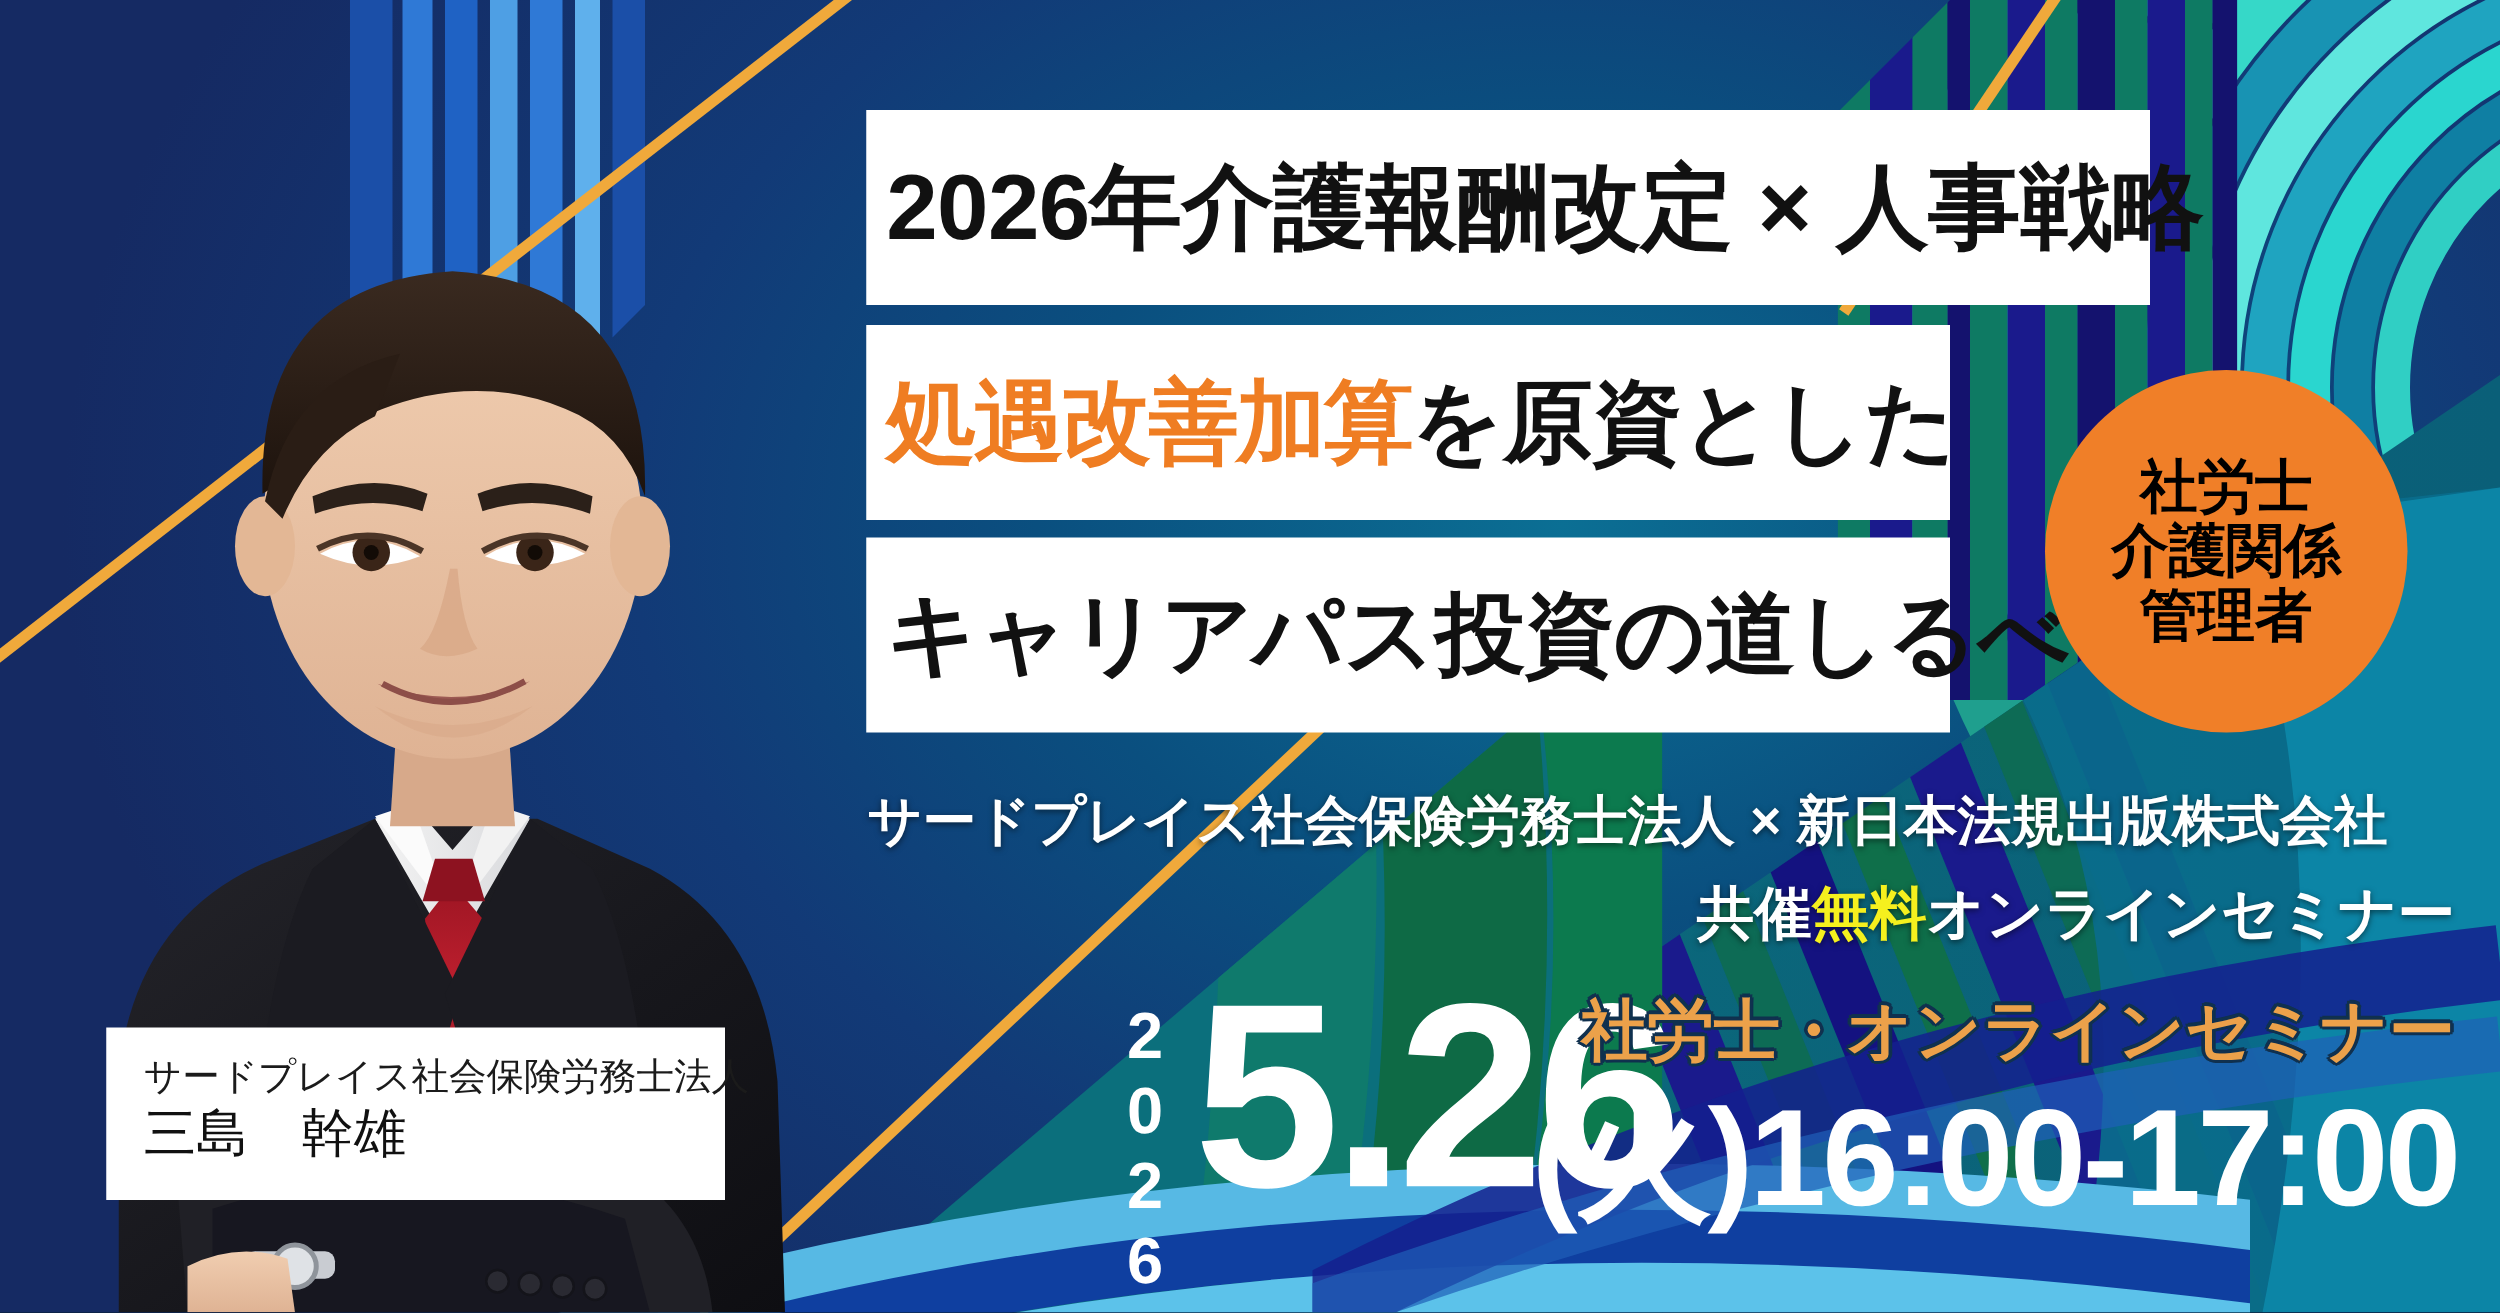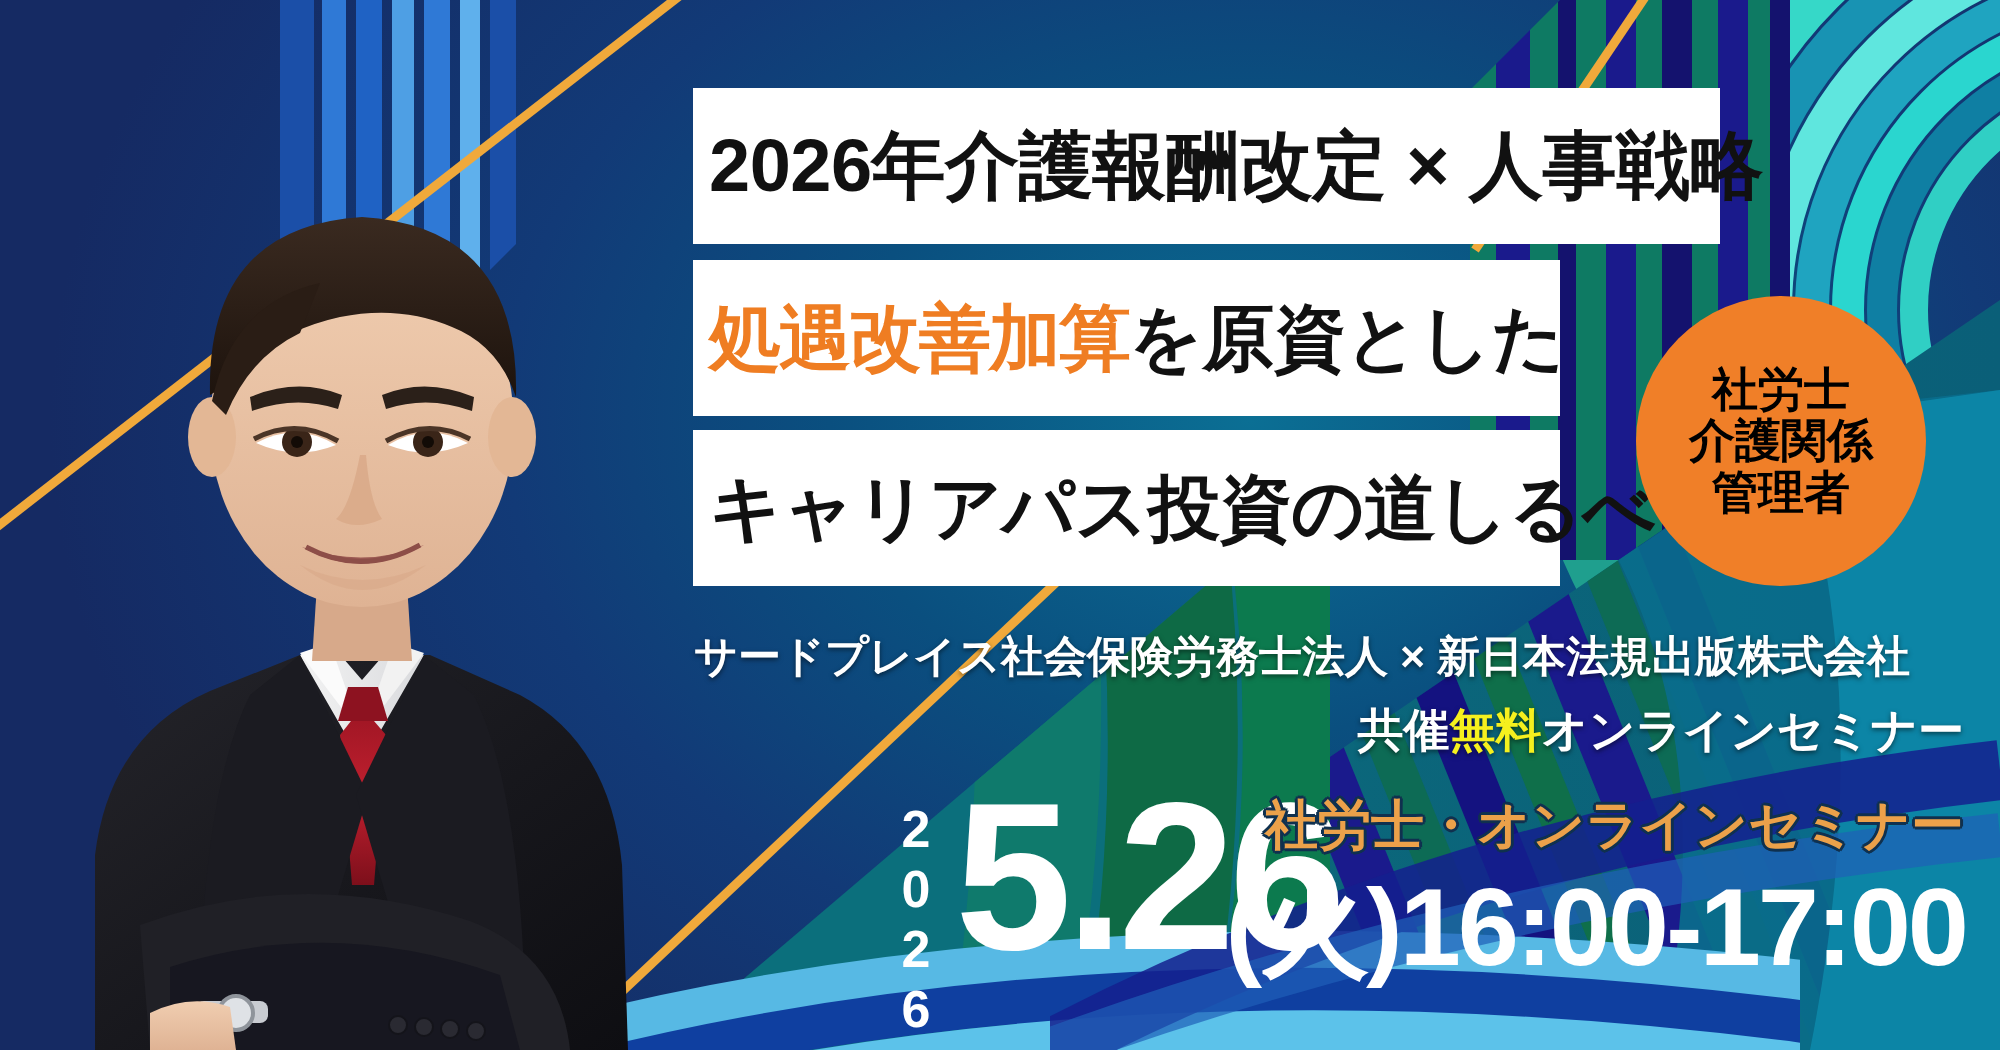--- a/index.html
+++ b/index.html
@@ -366,14 +366,18 @@
   <div id="year-vert" style="left:890px;top:800px;">2026</div>
 
   <div id="date-big" style="left:955px;top:795px;">5.26</div>
 
   <div id="audience-strip" style="right:36px;top:798px;">社労士・オンラインセミナー</div>
 
   <div id="time-line" style="right:34px;top:872px;">
     <span>(火)</span><span>16:00-17:00</span>
   </div>
 
+  <div id="name-plate" style="left:85px;top:822px;width:495px;height:138px;">
+    <div class="np-org">サードプレイス社会保険労務士法人</div>
+    <div class="np-name">三島　幹雄</div>
+  </div>
 
 </div>
 
 </body></html>

